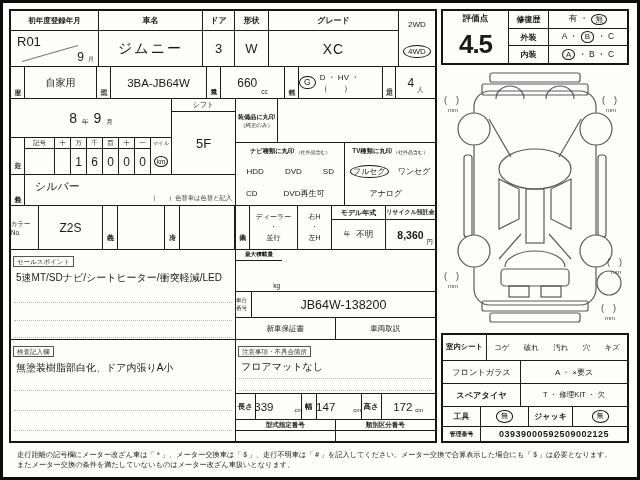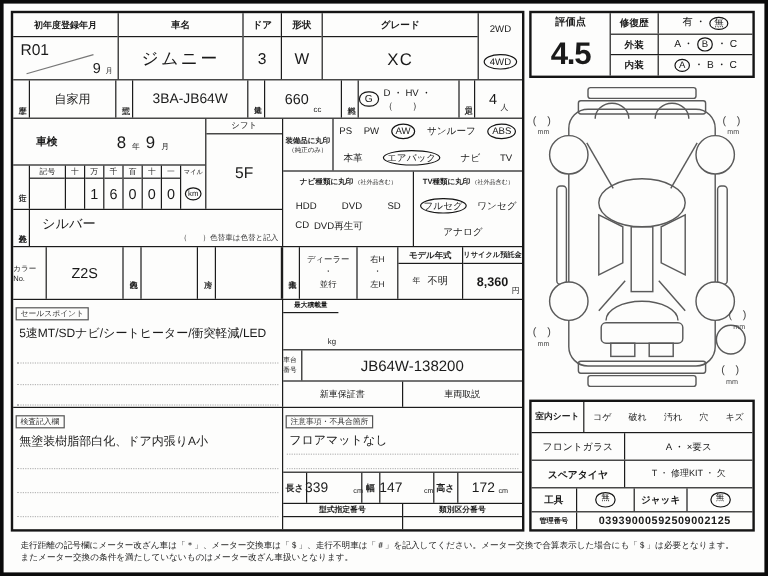--- a/index.html
+++ b/index.html
@@ -79,21 +79,20 @@
         <span style="font-size:6.5px;align-self:flex-end;padding-bottom:3px">人</span>
       </div>
     </div>
 
     <div class="f bb" style="height:107px">
       <div class="fc" style="width:224px">
         <div class="f bb" style="height:76px">
           <div class="fc" style="width:160px">
 
             <div class="f bb" style="height:40px">
-              <div class="ce" style="width:56px;font-size:9px;font-weight:700">車検</div>
               <div class="ce" style="flex:1;gap:5px">
                 <span style="font-size:14px">8</span>
                 <span style="font-size:6.5px;padding-top:8px">年</span>
                 <span style="font-size:14px">9</span>
                 <span style="font-size:6.5px;padding-top:8px">月</span>
               </div>
             </div>
 
             <div class="f" style="height:36px">
               <div class="vt br" style="width:14px;font-size:7px">走行</div>
@@ -148,48 +147,33 @@
           </div>
         </div>
       </div>
 
       <div class="fc bl" style="width:200px">
         <div class="f bb" style="height:44px">
           <div class="fc br ce" style="width:42px">
             <span style="font-size:6.2px;font-weight:700;text-align:center">装備品に丸印</span>
             <span style="font-size:5.4px">（純正のみ）</span>
           </div>
-          <div class="fc" style="flex:1">
-            <div class="f" style="height:22px;align-items:center;justify-content:space-around;font-size:8px">
-              <span>PS</span>
-              <span>PW</span>
-              <span class="ci" style="padding:1px 3px">AW</span>
-              <span>サンルーフ</span>
-              <span class="ci" style="padding:1px 3px">ABS</span>
-            </div>
-            <div class="f" style="height:22px;align-items:center;justify-content:space-around;font-size:8px">
-              <span>本革</span>
-              <span class="ci" style="padding:1px 3px">エアバック</span>
-              <span>ナビ</span>
-              <span>TV</span>
-            </div>
-          </div>
         </div>
         <div class="f" style="flex:1">
           <div class="fc br" style="width:110px">
             <div class="ce" style="height:17px;gap:1px">
               <span style="font-size:6.3px;font-weight:700">ナビ種類に丸印</span>
               <span style="font-size:5px">（社外品含む）</span>
             </div>
             <div class="f" style="height:23px;align-items:center;justify-content:space-around;font-size:8px">
               <span>HDD</span>
               <span>DVD</span>
               <span>SD</span>
             </div>
-            <div class="f" style="height:21px;align-items:flex-start;font-size:8px;gap:4px;padding-left:10px">
+            <div class="f" style="height:21px;align-items:center;font-size:8px;gap:26px;padding-left:10px">
               <span>CD</span>
               <span>DVD再生可</span>
             </div>
           </div>
           <div class="fc" style="width:90px">
             <div class="ce" style="height:17px;gap:1px">
               <span style="font-size:6.3px;font-weight:700">TV種類に丸印</span>
               <span style="font-size:5px">（社外品含む）</span>
             </div>
             <div class="f" style="height:23px;align-items:center;justify-content:space-around;font-size:8px">

